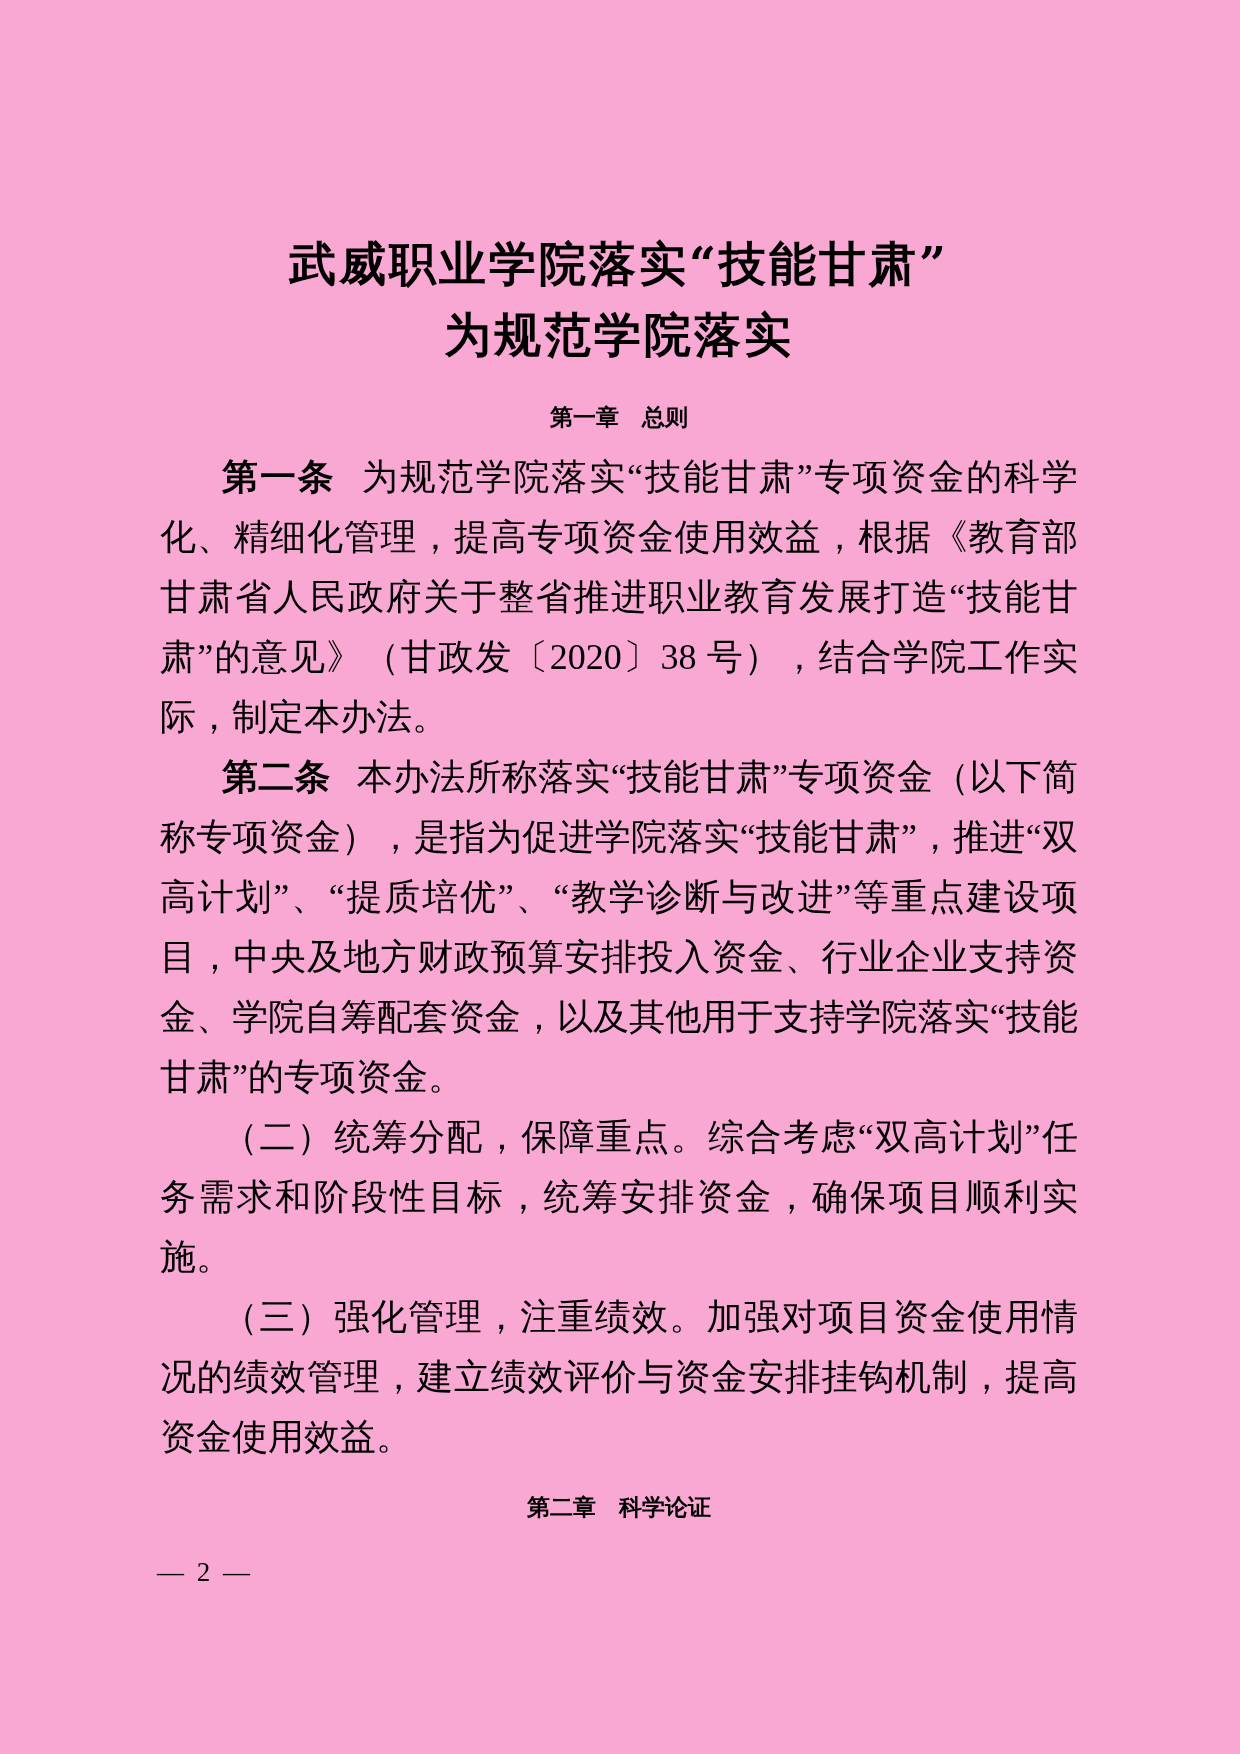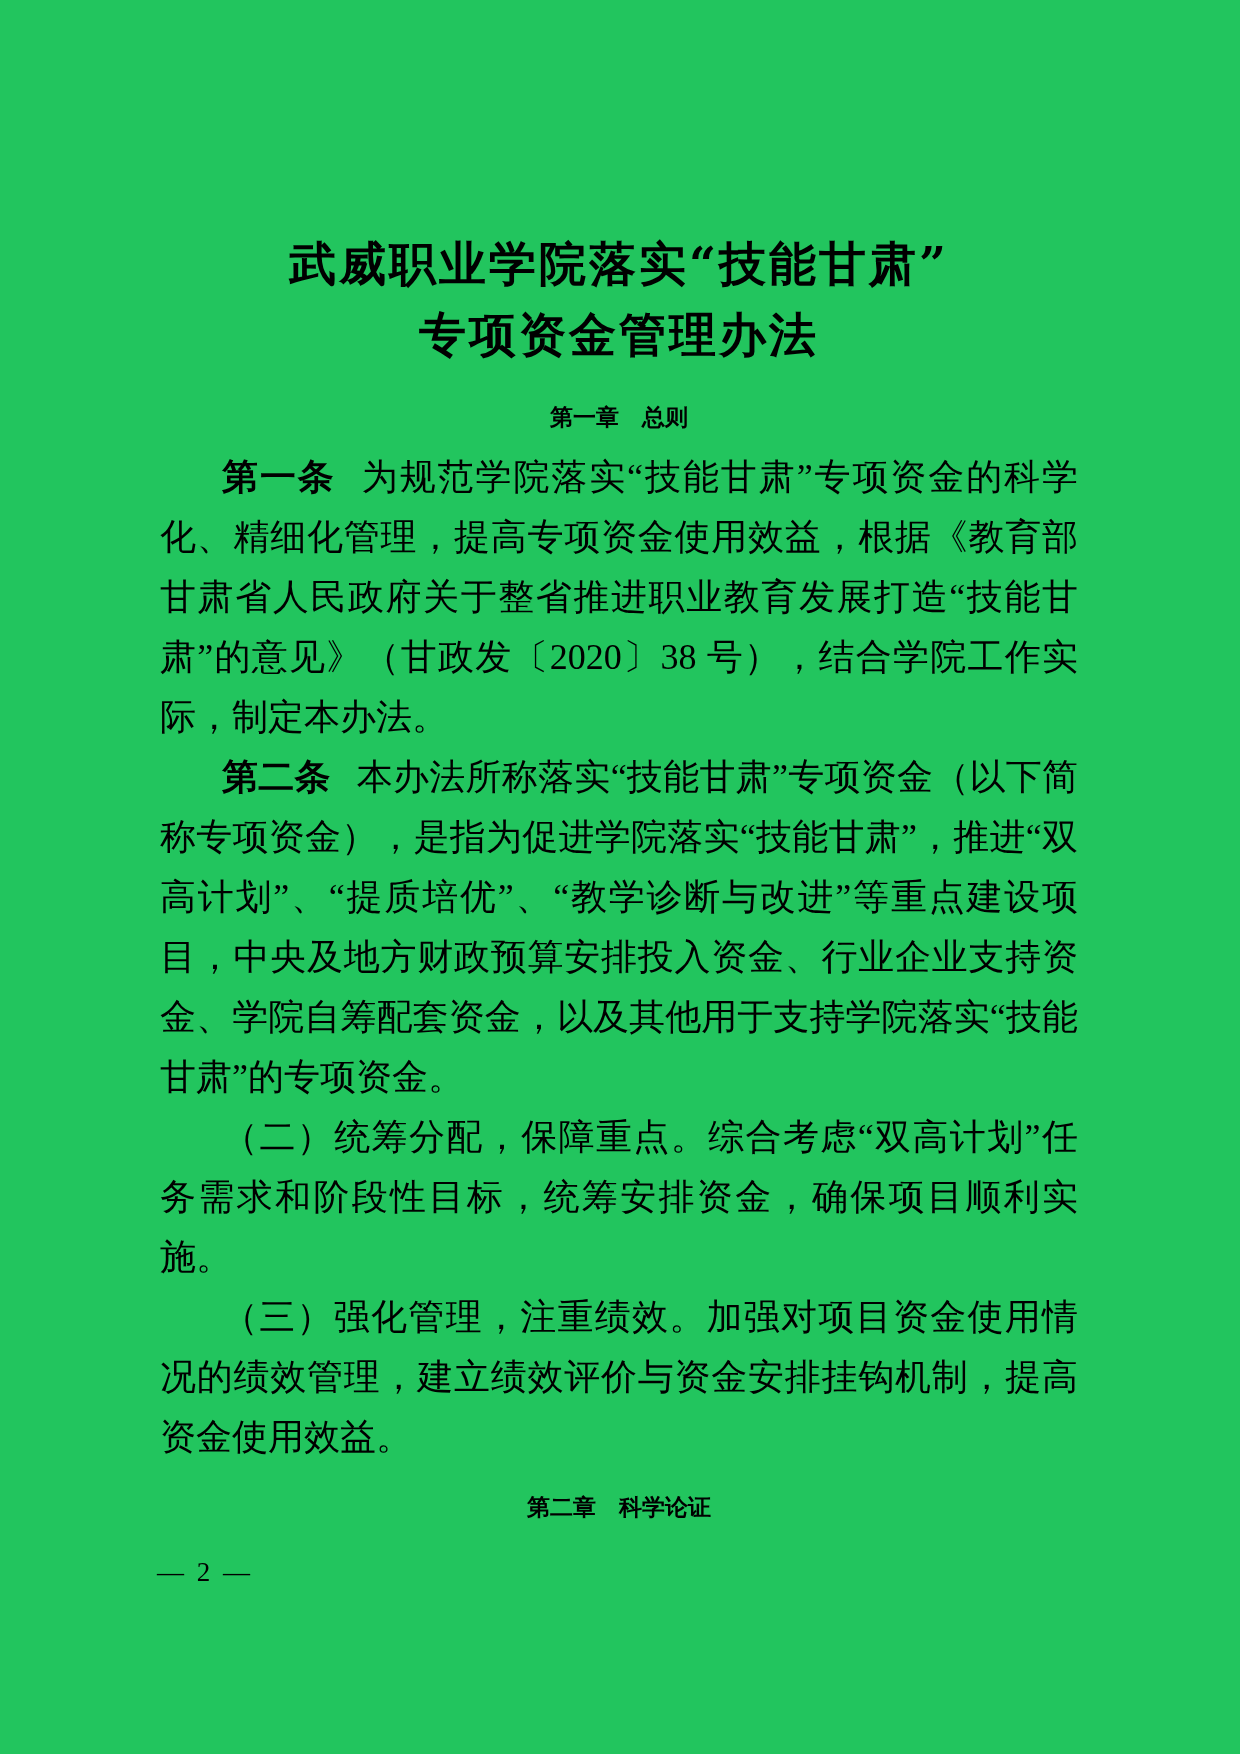--- a/index.html
+++ b/index.html
@@ -13,21 +13,21 @@
     position: relative;
     color: #000000;
     font-family: "Liberation Serif", "DejaVu Serif", serif;
     overflow: hidden;
   }
   .page {
     position: absolute;
     left: 0; top: 0;
     width: 1240px;
     height: 1754px;
-    background: #22c55e;
+    background: #f9a8d4;
   }
   .content {
     position: absolute;
     left: 160px;
     top: 228px;
     width: 918px;
   }
   .doc-title {
     text-align: center;
     font-weight: 700;
@@ -70,21 +70,21 @@
     font-family: "Liberation Serif", "DejaVu Serif", serif;
   }
 </style>
 </head>
 <body>
 
 <div class="page">
   <div class="content">
 
     <div class="doc-title">武威职业学院落实“技能甘肃”</div>
-    <div class="doc-title">专项资金管理办法</div>
+    <div class="doc-title">为规范学院落实</div>
 
     <div class="chapter-heading chapter-1">第一章　总则</div>
 
     <p class="body-para"><span class="article-lead">第一条</span><span>为规范学院落实“技能甘肃”专项资金的科学化、精细化管理，提高专项资金使用效益，根据《教育部 甘肃省人民政府关于整省推进职业教育发展打造“技能甘肃”的意见》（甘政发〔2020〕38 号），结合学院工作实际，制定本办法。</span></p>
 
     <p class="body-para"><span class="article-lead">第二条</span><span>本办法所称落实“技能甘肃”专项资金（以下简称专项资金），是指为促进学院落实“技能甘肃”，推进“双高计划”、“提质培优”、“教学诊断与改进”等重点建设项目，中央及地方财政预算安排投入资金、行业企业支持资金、学院自筹配套资金，以及其他用于支持学院落实“技能甘肃”的专项资金。</span></p>
 
 
 
     <p class="body-para"><span>（二）统筹分配，保障重点。综合考虑“双高计划”任务需求和阶段性目标，统筹安排资金，确保项目顺利实施。</span></p>

